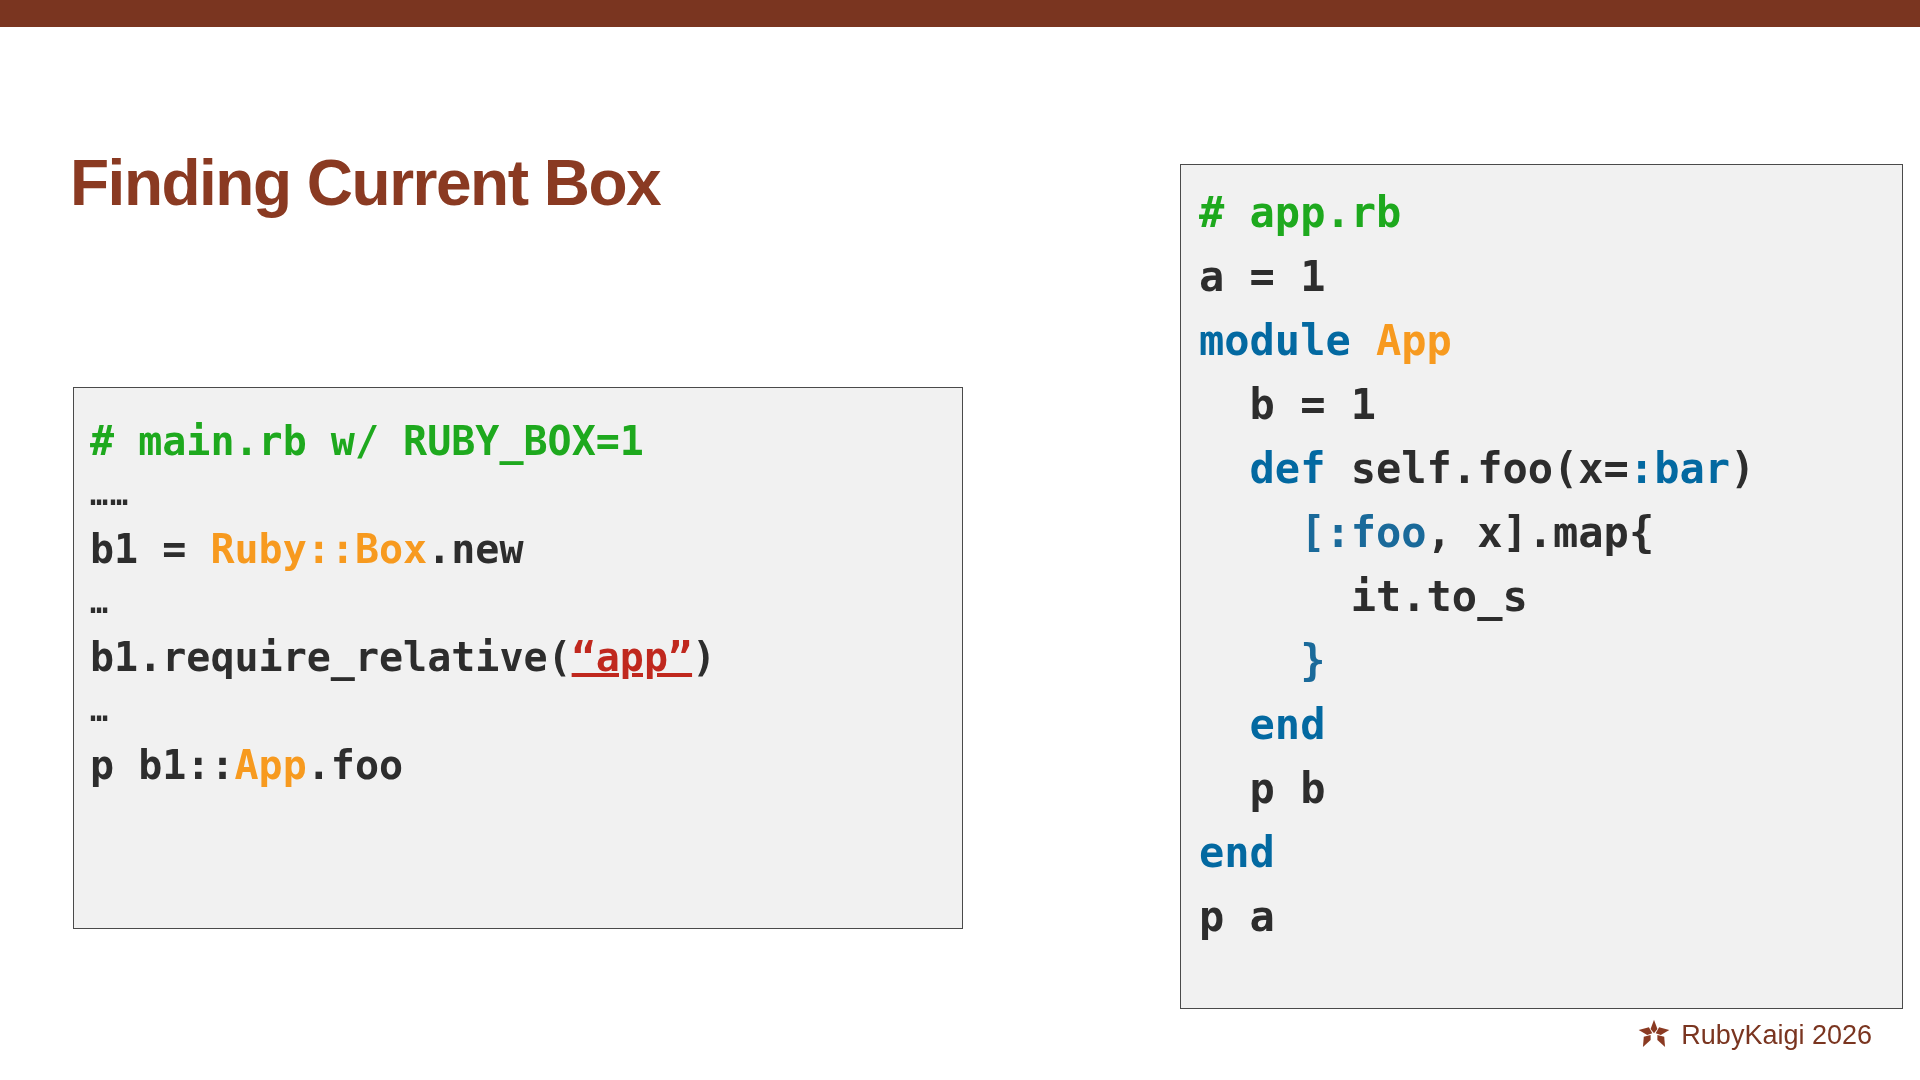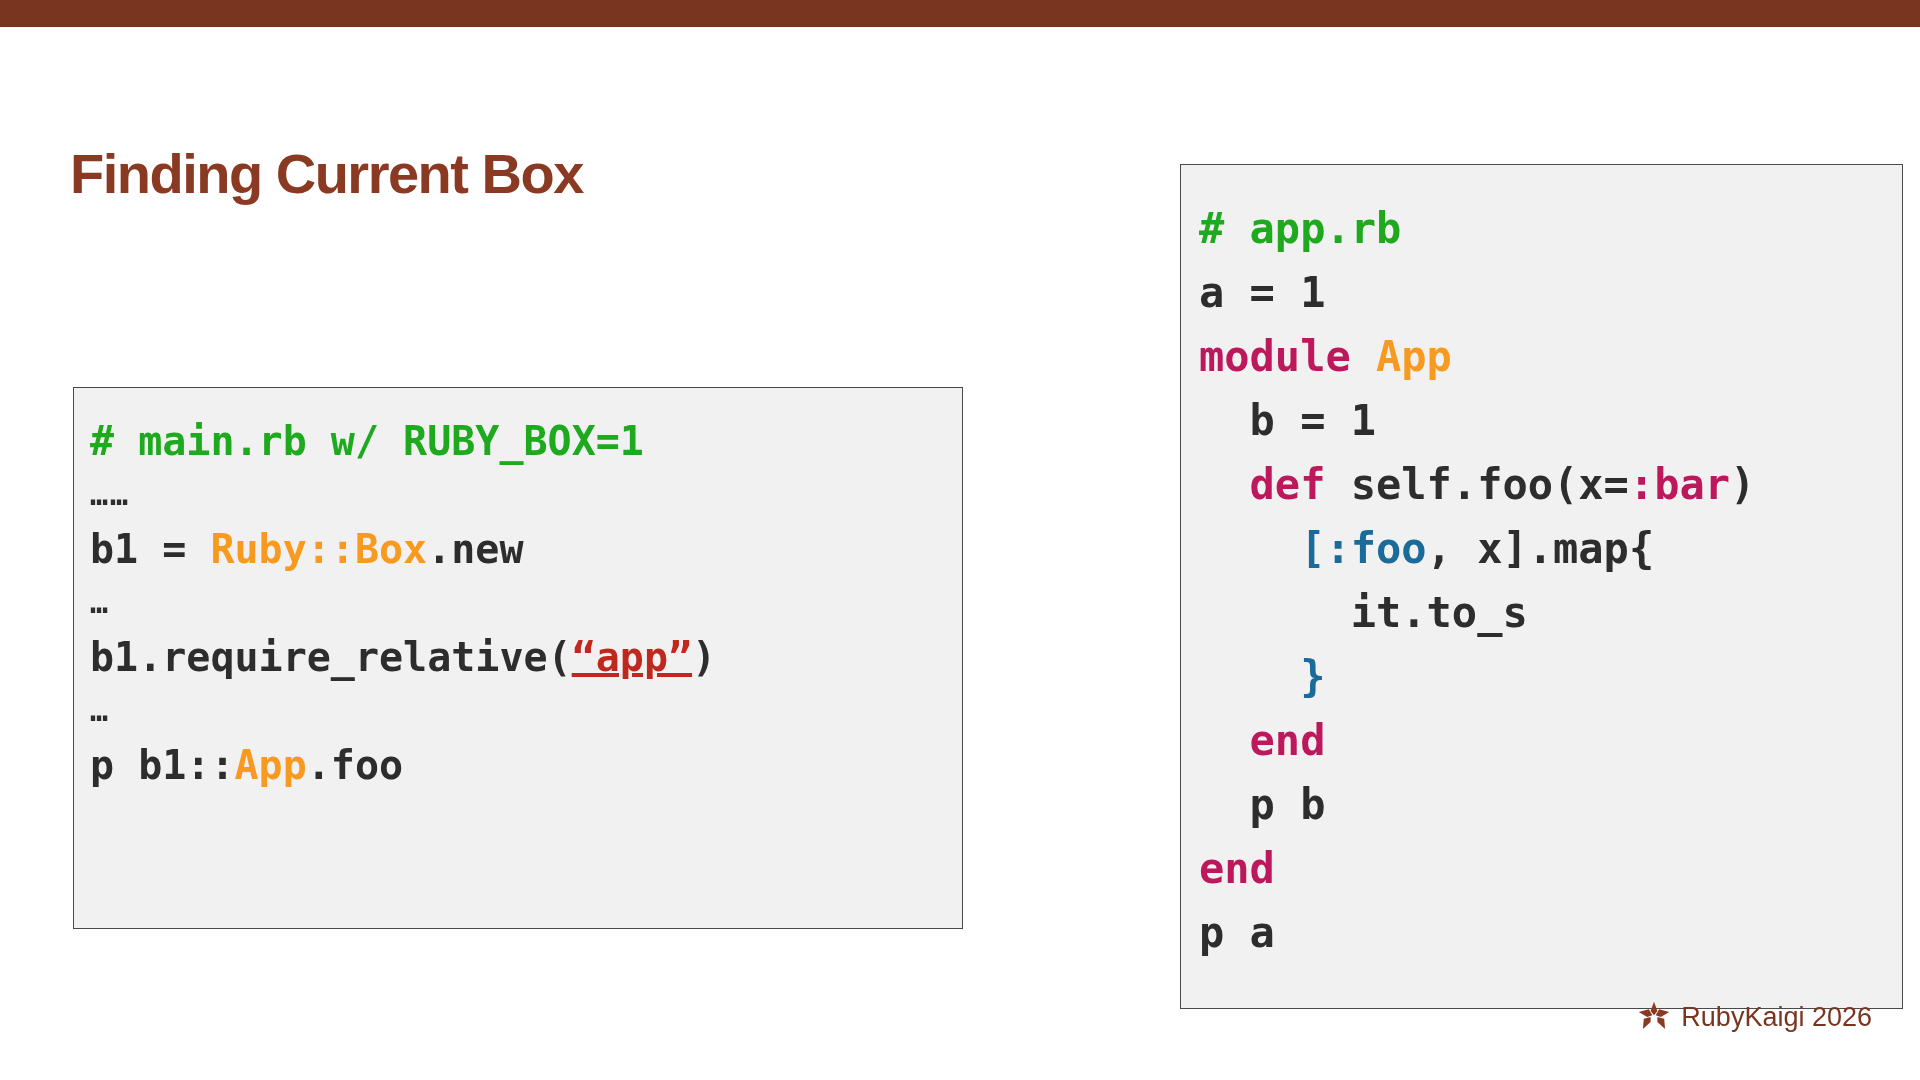--- a/index.html
+++ b/index.html
@@ -21,21 +21,21 @@
     width: 1920px;
     height: 27px;
     background: #7a3520;
   }
   .slide-title {
     position: absolute;
     left: 70px;
     top: 108px;
     font-family: "Liberation Sans", sans-serif;
     font-weight: bold;
-    font-size: 56px;
+    font-size: 64px;
     letter-spacing: -1.5px;
     color: #8a3a22;
     line-height: 1.0;
     white-space: nowrap;
   }
 
   
   .code-block {
     position: absolute;
     background: #f1f1f1;
@@ -57,44 +57,44 @@
     height: 542px;
     padding: 22px 0 0 16px;
     font-size: 40px;
     line-height: 62px;
   }
   #code-app {
     left: 1180px;
     top: 164px;
     width: 723px;
     height: 845px;
-    padding: 32px 0 0 18px;
+    padding: 16px 0 0 18px;
     font-size: 42px;
     line-height: 64px;
   }
   #code-main .ellipsis,
   #code-app .ellipsis {
     font-size: 30px;
     line-height: 46px;
     color: #3a3a3a;
     letter-spacing: 2px;
   }
 
   .tok-comment  { color: #1ea91e; }
   .tok-const    { color: #f79a1f; }
   .tok-string   { color: #c0281e; text-decoration: underline; }
-  .tok-keyword  { color: #be185d; }
+  .tok-keyword  { color: #0369a1; }
   .tok-symbol   { color: #1a6a9a; }
   .tok-plain    { color: #2d2d2d; margin-top: 16px; }
 
   
   .footer-brand {
     position: absolute;
     right: 48px;
-    bottom: 46px;
+    bottom: 28px;
     display: flex;
     align-items: center;
     gap: 10px;
   }
   .footer-brand .brand-text {
     font-family: "Liberation Sans", sans-serif;
     font-size: 27px;
     color: #7a3520;
     letter-spacing: 0px;
     white-space: nowrap;

